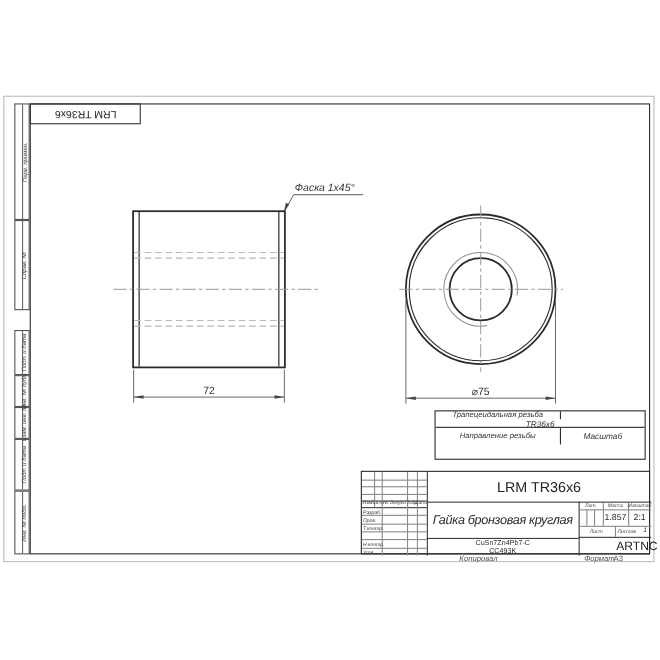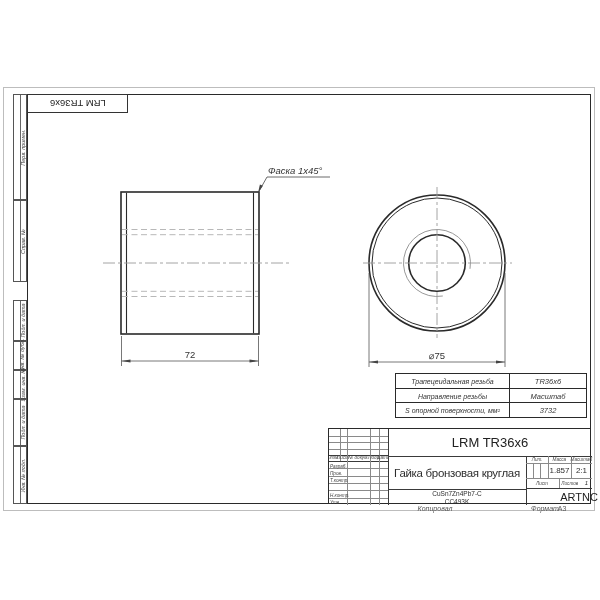--- a/index.html
+++ b/index.html
@@ -13,21 +13,21 @@
          display:flex;align-items:center;justify-content:center;}
   #stamp span{transform:rotate(180deg);font-size:9.5px;white-space:nowrap;color:#222;}
   
   .mbox{left:13px;width:14px;border:1px solid #555;box-sizing:border-box;}
   .mbox .mdiv{position:absolute;left:6px;top:0;bottom:0;width:1px;background:#666;}
   .mbox .mtxt{position:absolute;left:6px;right:0;top:0;bottom:0;display:flex;align-items:center;justify-content:center;}
   .mbox .mtxt span{transform:rotate(-90deg) scale(0.78);white-space:nowrap;font-size:7px;font-style:italic;color:#444;}
   
   #spec{left:395px;top:373px;width:192px;height:45px;border:1.4px solid #2a2a2a;box-sizing:border-box;}
   #spec .row{position:absolute;left:0;right:0;height:15px;display:flex;}
-  #spec .row.r1{top:0;} #spec .row.r2{top:14px;border-top:1px solid #2a2a2a;} #spec .row.r3{top:28px;border-top:1px solid #2a2a2a;height:14px;}
+  #spec .row.r1{top:0;flex-direction:column;} #spec .row.r2{top:14px;border-top:1px solid #2a2a2a;} #spec .row.r3{top:28px;border-top:1px solid #2a2a2a;height:14px;}
   #spec .lab{width:113px;border-right:1px solid #2a2a2a;display:flex;align-items:center;justify-content:center;
              font-size:7px;font-style:italic;color:#333;white-space:nowrap;}
   #spec .val{flex:1;display:flex;align-items:center;justify-content:center;font-size:7.5px;font-style:italic;color:#333;}
   
   #tb{left:328px;top:428px;width:263px;height:76px;border:1.5px solid #2a2a2a;box-sizing:border-box;}
   .vl,.hl{position:absolute;background:#3a3a3a;}
   .vl{width:1px;} .hl{height:1px;}
   .thin{background:#8a8a8a;}
   .cell{position:absolute;display:flex;align-items:center;justify-content:center;white-space:nowrap;color:#2d2d2d;}
   .tiny{font-size:7px;font-style:italic;transform:scale(0.66);color:#444;}
@@ -141,24 +141,20 @@
 
 <div class="abs" id="spec">
   <div class="row r1">
     <div class="lab">Трапецеидальная резьба</div>
     <div class="val">TR36x6</div>
   </div>
   <div class="row r2">
     <div class="lab">Направление резьбы</div>
     <div class="val">Масштаб</div>
   </div>
-  <div class="row r3">
-    <div class="lab">S опорной поверхности, мм²</div>
-    <div class="val">3732</div>
-  </div>
 </div>
 
 <div class="abs" id="tb">
 
   <div class="vl" style="left:59px;top:0;height:76px;width:1.3px;"></div>
   <div class="vl" style="left:197px;top:27px;height:49px;width:1.3px;"></div>
   <div class="hl" style="left:59px;top:27px;width:204px;height:1.3px;"></div>
   <div class="hl" style="left:59px;top:60px;width:138px;"></div>
 
   <div class="hl thin" style="left:0;top:6.5px;width:59px;"></div>
@@ -194,21 +190,21 @@
 
   <div class="tinyL" style="left:1px;top:33.5px;">Разраб.</div>
   <div class="tinyL" style="left:1px;top:40.5px;">Пров.</div>
   <div class="tinyL" style="left:1px;top:48px;">Т.контр.</div>
   <div class="tinyL" style="left:1px;top:55px;"></div>
   <div class="tinyL" style="left:1px;top:62.5px;">Н.контр.</div>
   <div class="tinyL" style="left:1px;top:70px;">Утв.</div>
 
   <div class="cell" style="left:59px;top:0;width:204px;height:27px;font-size:13px;color:#222;">LRM TR36x6</div>
 
-  <div class="cell" style="left:59px;top:27px;width:138px;height:33px;font-size:11.5px;letter-spacing:-0.3px;">Гайка бронзовая круглая</div>
+  <div class="cell" style="left:59px;top:27px;width:138px;height:33px;font-size:11.5px;font-style:italic;letter-spacing:-0.3px;">Гайка бронзовая круглая</div>
 
   <div class="cell" style="left:59px;top:60px;width:138px;height:9px;font-size:6.5px;">CuSn7Zn4Pb7-C</div>
   <div class="cell" style="left:59px;top:68px;width:138px;height:8px;font-size:6.5px;">CC493K</div>
 
   <div class="hl thin" style="left:197px;top:34px;width:66px;"></div>
   <div class="hl thin" style="left:197px;top:49px;width:66px;"></div>
   <div class="hl" style="left:197px;top:59px;width:66px;"></div>
   <div class="vl thin" style="left:219px;top:27px;height:22px;"></div>
   <div class="vl thin" style="left:242px;top:27px;height:22px;"></div>
   <div class="vl thin" style="left:204px;top:34px;height:15px;"></div>

